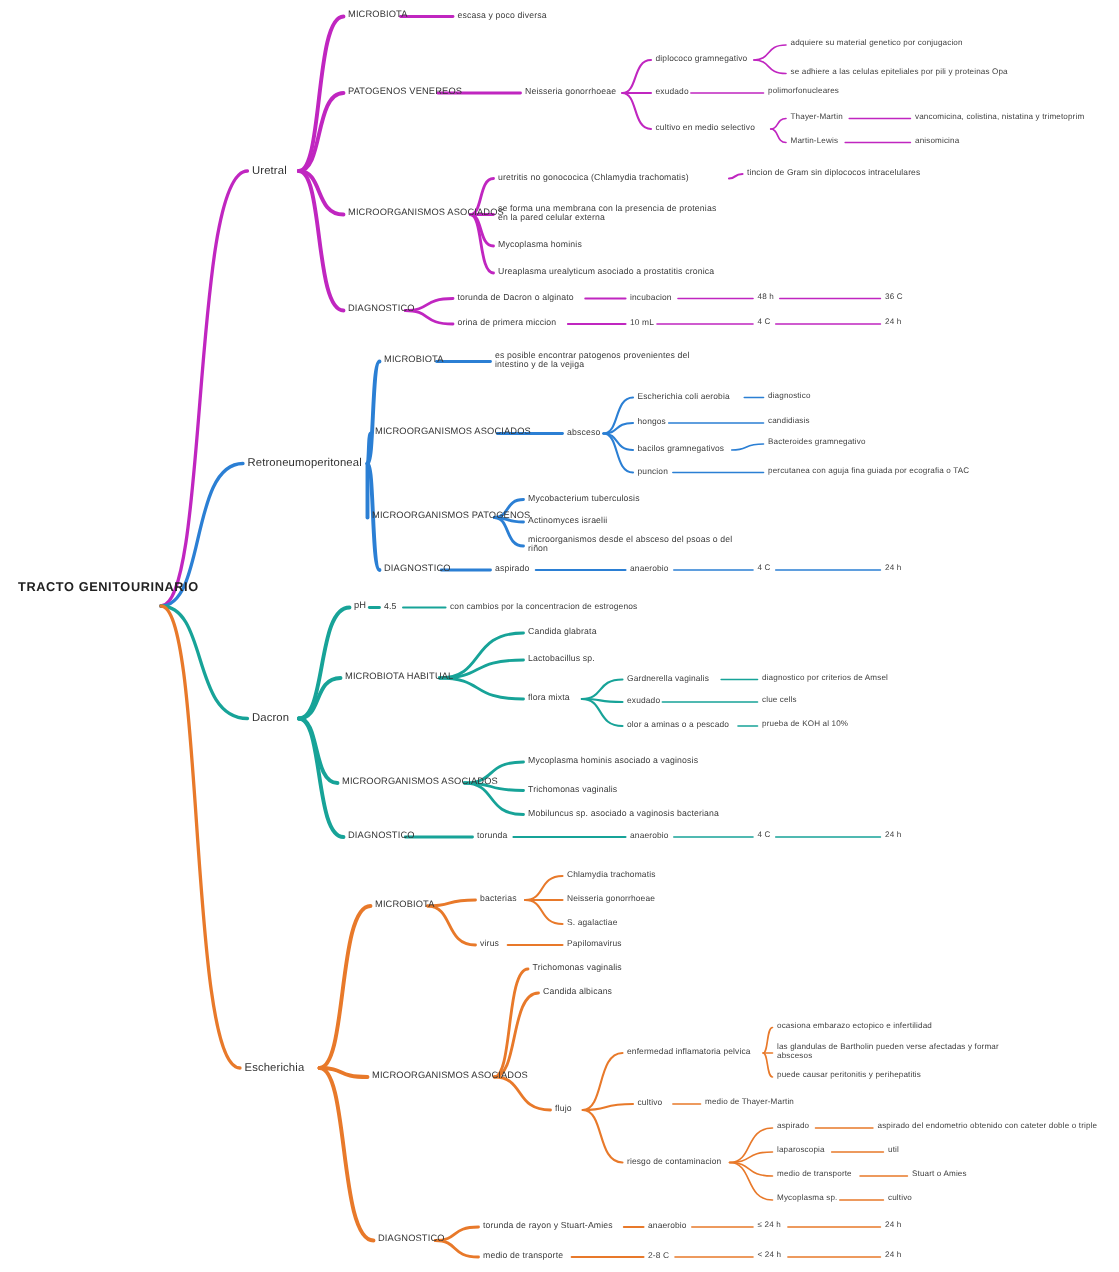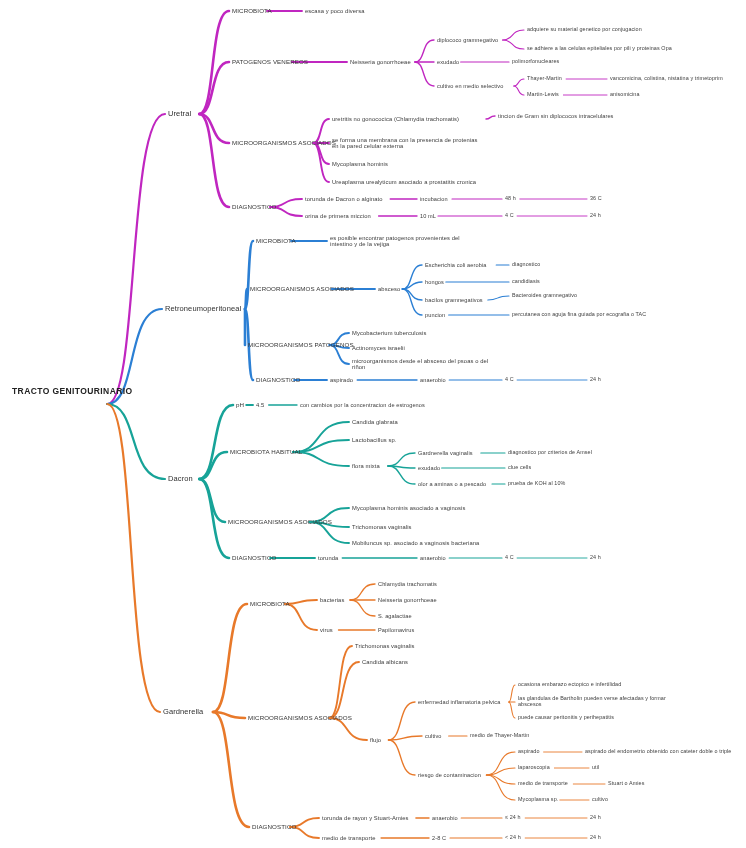--- a/index.html
+++ b/index.html
@@ -204,21 +204,21 @@
       <div class="node lvl5" style="left: 508px; top: 484px;">prueba de KOH al 10%</div>
       <div class="node lvl2" style="left: 228px; top: 522px;">MICROORGANISMOS ASOCIADOS</div>
       <div class="node lvl3" style="left: 352px; top: 508px;">Mycoplasma hominis asociado a vaginosis</div>
       <div class="node lvl3" style="left: 352px; top: 527px;">Trichomonas vaginalis</div>
       <div class="node lvl3 wrap" style="left: 352px; top: 543px;">Mobiluncus sp. asociado a vaginosis bacteriana</div>
       <div class="node lvl2" style="left: 232px; top: 558px;">DIAGNOSTICO</div>
       <div class="node lvl3" style="left: 318px; top: 558px;">torunda</div>
       <div class="node lvl4" style="left: 420px; top: 558px;">anaerobio</div>
       <div class="node lvl5" style="left: 505px; top: 558px;">4 C</div>
       <div class="node lvl5" style="left: 590px; top: 558px;">24 h</div>
-      <div class="node lvl1" style="left: 163px; top: 712px;">Gardnerella</div>
+      <div class="node lvl1" style="left: 163px; top: 712px;">Escherichia</div>
       <div class="node lvl2" style="left: 250px; top: 604px;">MICROBIOTA</div>
       <div class="node lvl3" style="left: 320px; top: 600px;">bacterias</div>
       <div class="node lvl4" style="left: 378px; top: 584px;">Chlamydia trachomatis</div>
       <div class="node lvl4" style="left: 378px; top: 600px;">Neisseria gonorrhoeae</div>
       <div class="node lvl4" style="left: 378px; top: 616px;">S. agalactiae</div>
       <div class="node lvl3" style="left: 320px; top: 630px;">virus</div>
       <div class="node lvl4" style="left: 378px; top: 630px;">Papilomavirus</div>
       <div class="node lvl2" style="left: 248px; top: 718px;">MICROORGANISMOS ASOCIADOS</div>
       <div class="node lvl3" style="left: 355px; top: 646px;">Trichomonas vaginalis</div>
       <div class="node lvl3" style="left: 362px; top: 662px;">Candida albicans</div>

